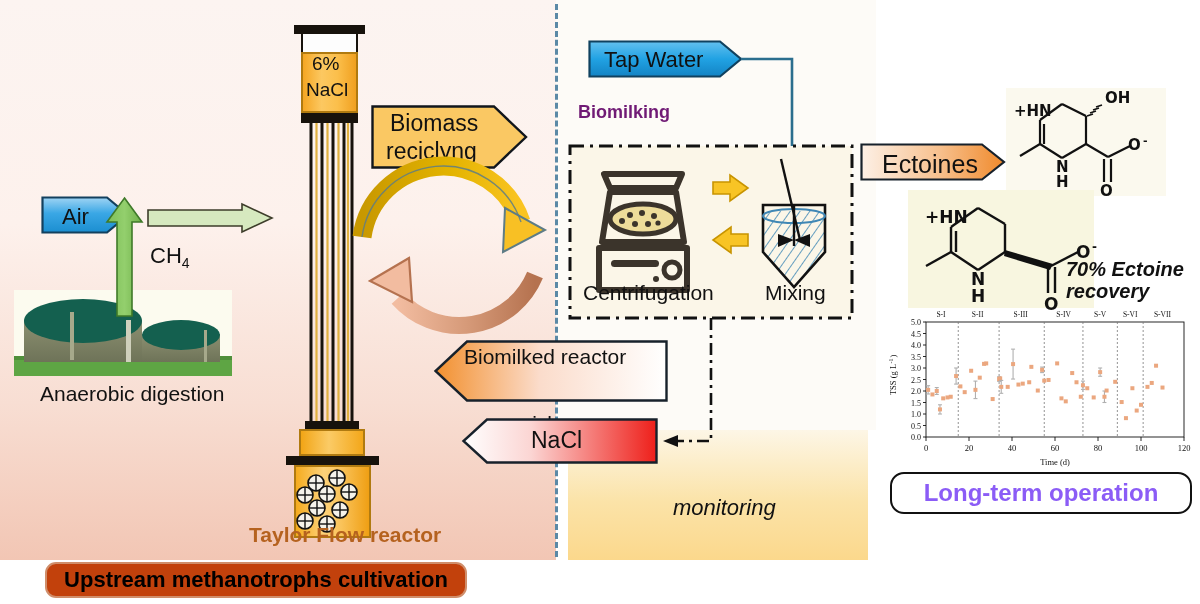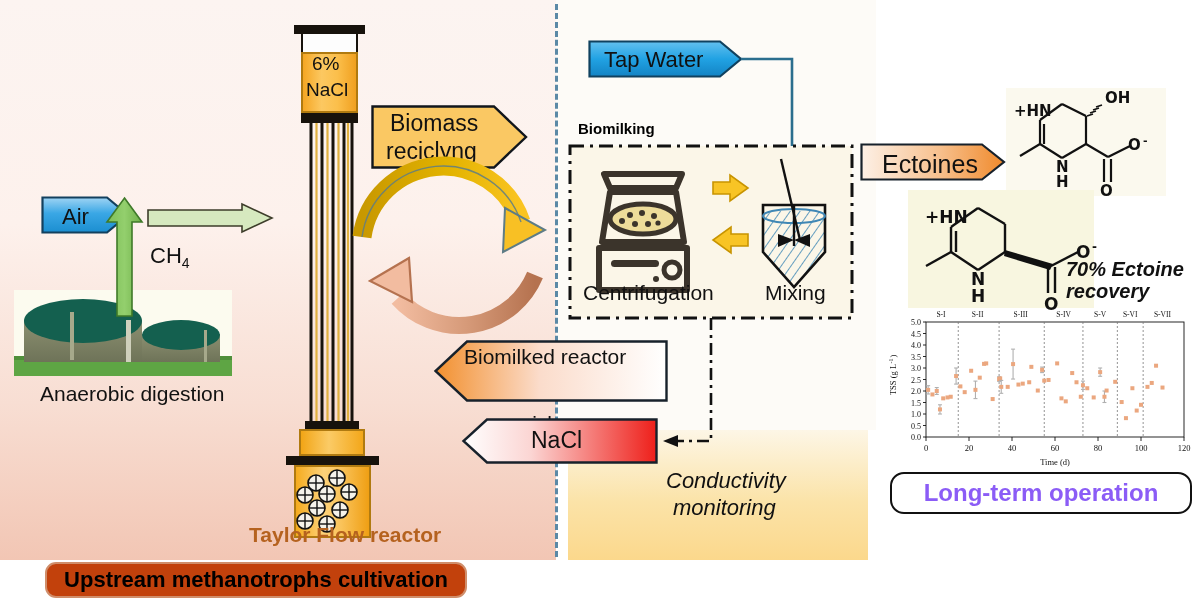--- a/index.html
+++ b/index.html
@@ -289,21 +289,21 @@
       <path d="M1.5 1.5 H132 L153 19 L132 36.5 H1.5 Z" fill="url(#tapg)" stroke="#10415f" stroke-width="2.2"></path>
     </svg>
   </div>
   <div class="lbl" style="left:604px; top:47px; font-size:22px;">Tap Water</div>
 
   <svg class="abs-svg" width="1200" height="604">
     <path d="M741 59 H792 V202" fill="none" stroke="#2b6e8e" stroke-width="2.6"></path>
     <path d="M785 196 L792 210 L799 196 Z" fill="#2b6e8e"></path>
   </svg>
 
-  <div class="lbl" style="left:578px; top:120px; font-size:15px; font-weight:bold; color:#000000;">Biomilking</div>
+  <div class="lbl" style="left:578px; top:102px; font-size:18px; font-weight:bold; color:#701a75;">Biomilking</div>
   <svg class="abs-svg" width="1200" height="604">
     <rect x="570" y="146" width="282" height="172" fill="#fbf6e8" stroke="#111" stroke-width="3" stroke-dasharray="14 6 3 6"></rect>
   </svg>
 
   <svg class="abs-svg" width="1200" height="604">
     <g stroke="#3b342b" stroke-width="6" fill="none" stroke-linejoin="round" stroke-linecap="round">
       <path d="M604 174 H682 L676 188 H610 Z"></path>
       <path d="M610 192 L602 242 H684 L676 192 Z"></path>
       <path d="M599 248 H687 V290 H599 Z" rx="6"></path>
     </g>
@@ -348,21 +348,20 @@
     <path d="M778 234 L794 240 L778 247 Z" fill="#111"></path>
     <path d="M810 234 L794 240 L810 247 Z" fill="#111"></path>
   </svg>
   <div class="lbl" style="left:765px; top:281px; font-size:21px;">Mixing</div>
 
   <svg class="abs-svg" width="1200" height="604">
     <path d="M711 318 V441 H672" fill="none" stroke="#111" stroke-width="2.6" stroke-dasharray="12 5 3 5"></path>
     <path d="M678 435 L663 441 L678 447 Z" fill="#111"></path>
   </svg>
 
-  <div class="lbl" style="left:666px; top:468px; font-size:22px; font-style:italic;">Conductivity</div>
   <div class="lbl" style="left:673px; top:495px; font-size:22px; font-style:italic;">monitoring</div>
 
 
   <div class="chev-wrap" style="left:860px; top:143px; width:146px; height:38px;">
     <svg width="146" height="38" viewBox="0 0 146 38">
       <defs>
         <linearGradient id="ectg" x1="0" y1="0" x2="1" y2="0">
           <stop offset="0" stop-color="#fdf0e6"></stop>
           <stop offset="0.55" stop-color="#f7c08d"></stop>
           <stop offset="1" stop-color="#f08a2c"></stop>

